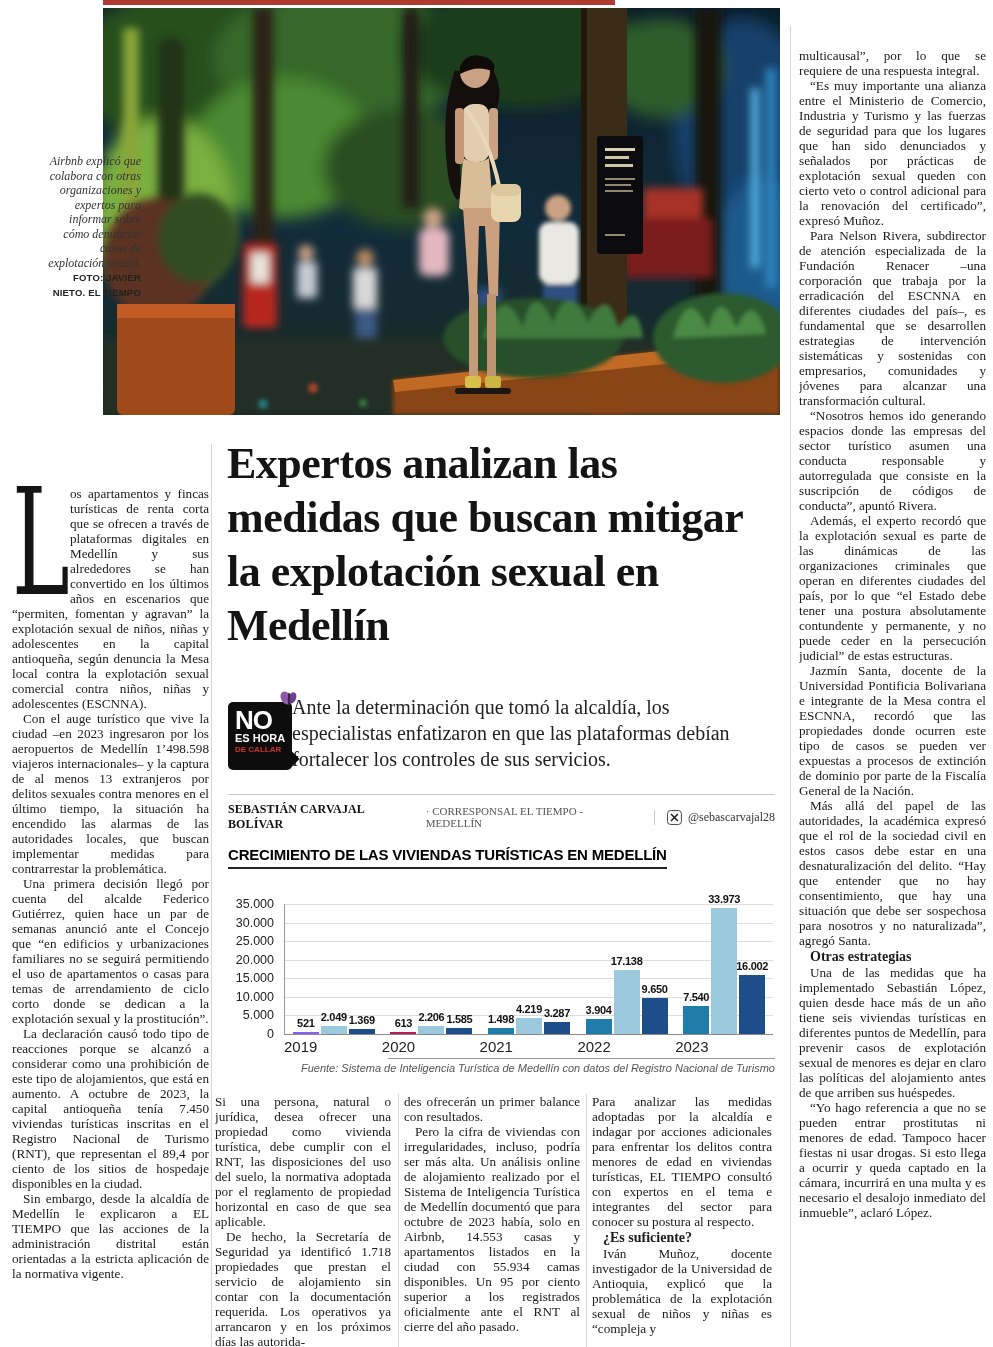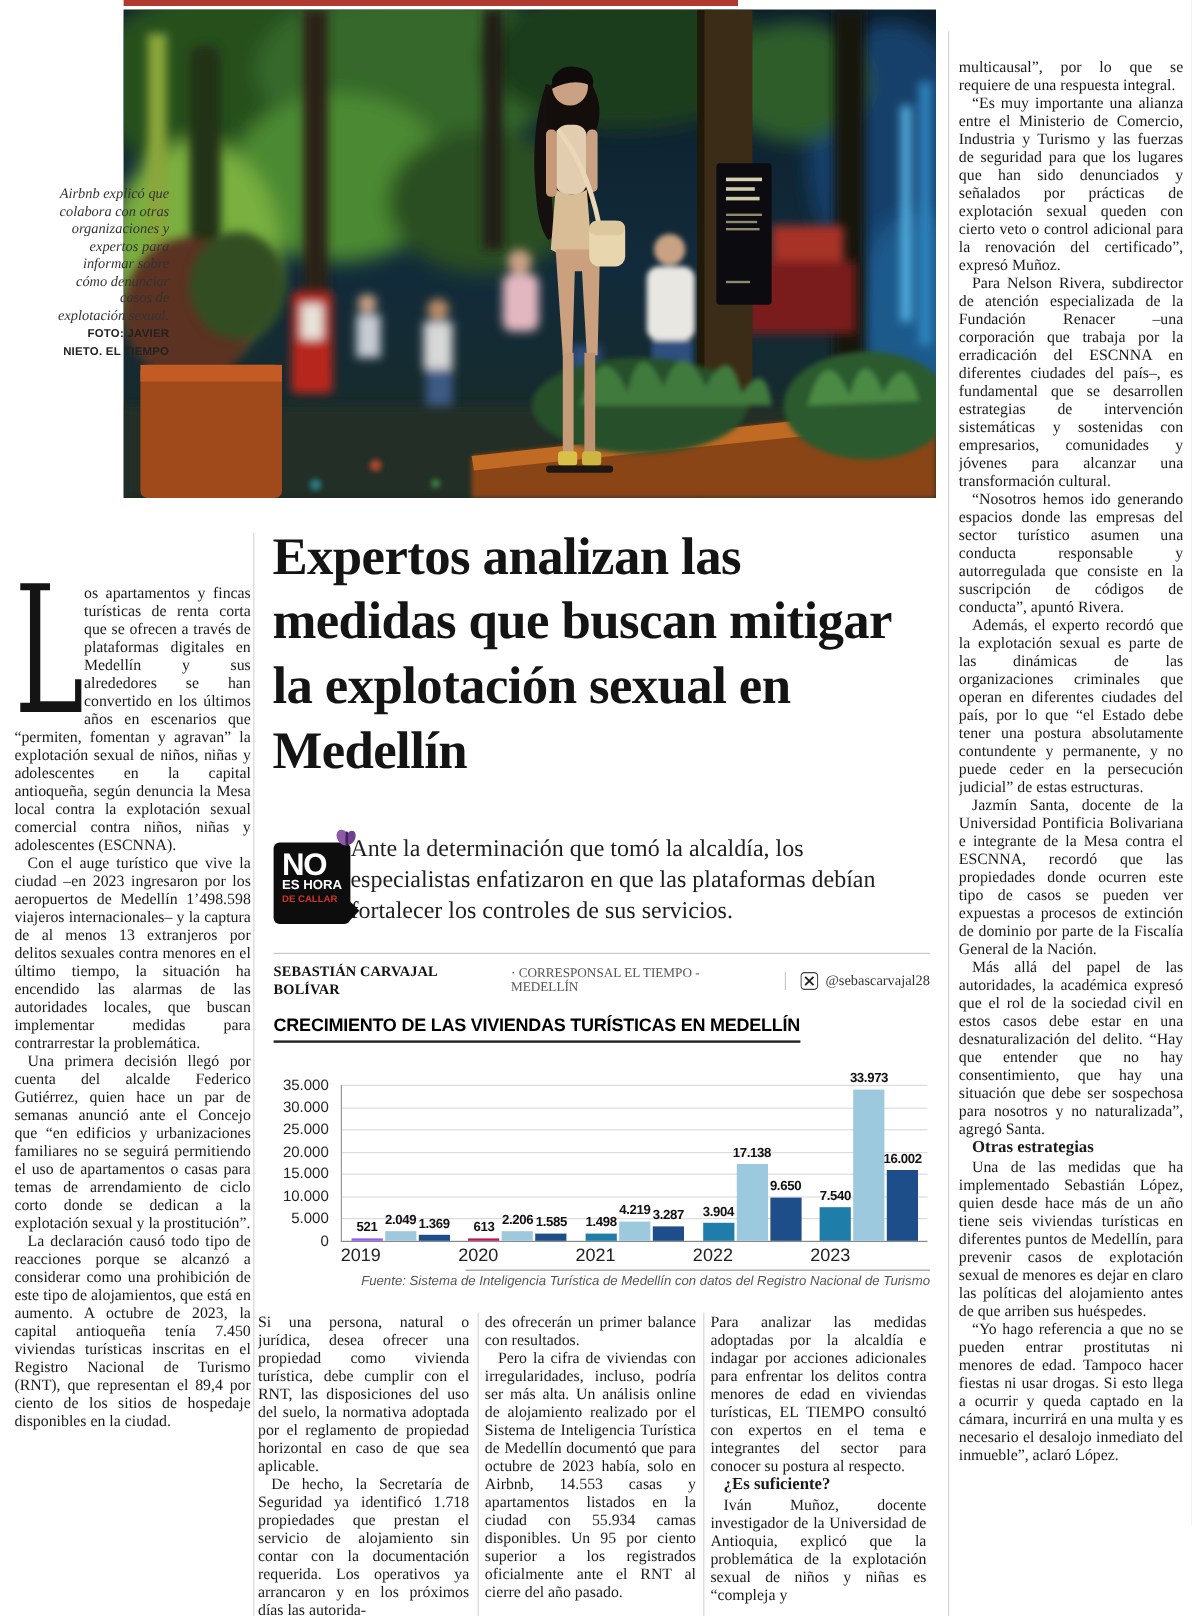--- a/index.html
+++ b/index.html
@@ -323,20 +323,21 @@
       <div class="source-line"></div>
       <div class="source">Fuente: Sistema de Inteligencia Turística de Medellín con datos del Registro Nacional de Turismo</div>
     </div>
   </div>
 
   <div class="col" id="left-col">
     <p class="noindent"><span class="dropcap">L</span><span>os apartamentos y fincas turísticas de renta corta que se ofrecen a través de plataformas digitales en Medellín y sus alrededores se han convertido en los últimos años en escenarios que “permiten, fomentan y agravan” la explotación sexual de niños, niñas y adolescentes en la capital antioqueña, según denuncia la Mesa local contra la explotación sexual comercial contra niños, niñas y adolescentes (ESCNNA).</span></p>
     <p>Con el auge turístico que vive la ciudad –en 2023 ingresaron por los aeropuertos de Medellín 1’498.598 viajeros internacionales– y la captura de al menos 13 extranjeros por delitos sexuales contra menores en el último tiempo, la situación ha encendido las alarmas de las autoridades locales, que buscan implementar medidas para contrarrestar la problemática.</p>
     <p>Una primera decisión llegó por cuenta del alcalde Federico Gutiérrez, quien hace un par de semanas anunció ante el Concejo que “en edificios y urbanizaciones familiares no se seguirá permitiendo el uso de apartamentos o casas para temas de arrendamiento de ciclo corto donde se dedican a la explotación sexual y la prostitución”.</p>
     <p>La declaración causó todo tipo de reacciones porque se alcanzó a considerar como una prohibición de este tipo de alojamientos, que está en aumento. A octubre de 2023, la capital antioqueña tenía 7.450 viviendas turísticas inscritas en el Registro Nacional de Turismo (RNT), que representan el 89,4 por ciento de los sitios de hospedaje disponibles en la ciudad.</p>
+    <p>Sin embargo, desde la alcaldía de Medellín le explicaron a EL TIEMPO que las acciones de la administración distrital están orientadas a la estricta aplicación de la normativa vigente.</p>
   </div>
 
   <div class="col" id="bcol1">
     <p class="noindent">Si una persona, natural o jurídica, desea ofrecer una propiedad como vivienda turística, debe cumplir con el RNT, las disposiciones del uso del suelo, la normativa adoptada por el reglamento de propiedad horizontal en caso de que sea aplicable.</p>
     <p>De hecho, la Secretaría de Seguridad ya identificó 1.718 propiedades que prestan el servicio de alojamiento sin contar con la documentación requerida. Los operativos ya arrancaron y en los próximos días las autorida-</p>
   </div>
   <div class="col" id="bcol2">
     <p class="noindent">des ofrecerán un primer balance con resultados.</p>
     <p>Pero la cifra de viviendas con irregularidades, incluso, podría ser más alta. Un análisis online de alojamiento realizado por el Sistema de Inteligencia Turística de Medellín documentó que para octubre de 2023 había, solo en Airbnb, 14.553 casas y apartamentos listados en la ciudad con 55.934 camas disponibles. Un 95 por ciento superior a los registrados oficialmente ante el RNT al cierre del año pasado.</p>
   </div>

